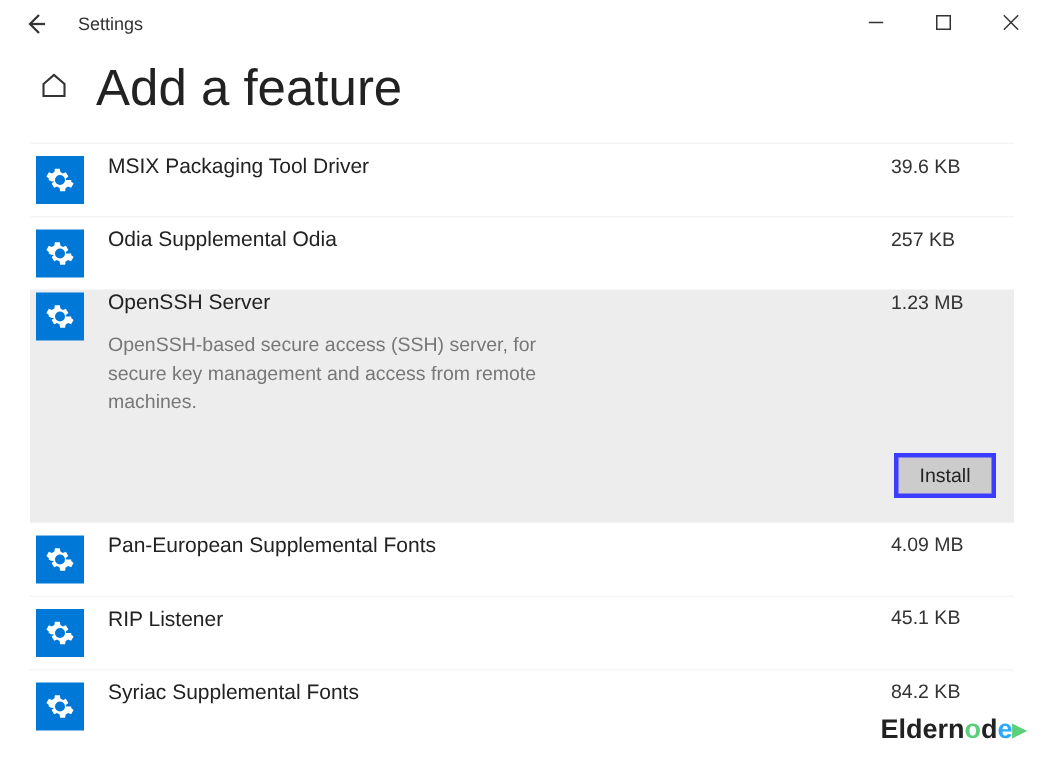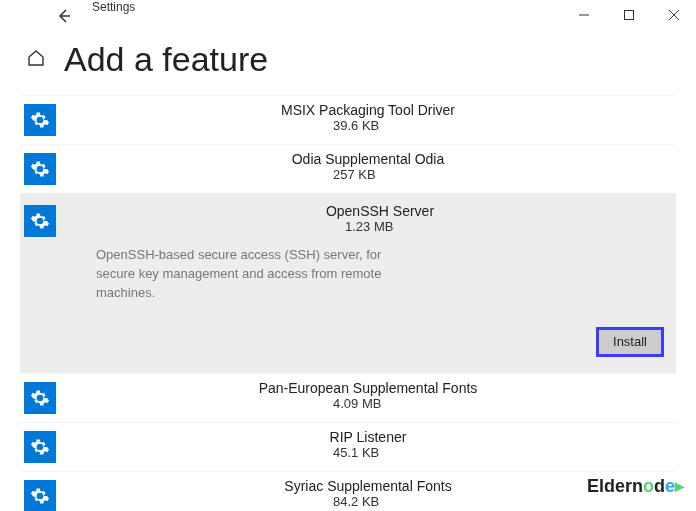--- a/index.html
+++ b/index.html
@@ -8,23 +8,22 @@
       background: #ffffff;
       width: 696px;
       height: 511px;
       overflow: hidden;
       position: relative;
       color: #000;
     }
     .titlebar {
       height: 32px;
       display: flex;
-      align-items: flex-start;
+      align-items: center;
       padding-left: 4px;
-      margin-left: 40px;
     }
     .back-btn {
       width: 40px;
       height: 32px;
       display: flex;
       align-items: center;
       justify-content: center;
       font-size: 14px;
     }
     .app-title {
@@ -66,22 +65,21 @@
     }
     .feature-item {
       display: flex;
       align-items: flex-start;
       padding: 6px 0 8px 0;
       border-top: 1px solid rgba(0,0,0,0.04);
     }
     .feature-item.selected {
       background: #ededed;
       border-top: none;
-      padding: 10px 0 14px 0;
-      gap: 24px;
+      padding: 0 0 14px 0;
     }
     .feature-icon {
       width: 32px;
       height: 32px;
       background: #0078d7;
       color: #fff;
       display: flex;
       align-items: center;
       justify-content: center;
       margin-left: 4px;
@@ -89,21 +87,20 @@
       margin-top: 2px;
       flex-shrink: 0;
     }
     .feature-body {
       flex: 1;
       padding-right: 12px;
     }
     .feature-row {
       display: flex;
       align-items: center;
-      flex-direction: column;
     }
     .feature-name {
       flex: 1;
       font-size: 14px;
       color: #222;
     }
     .feature-size {
       font-size: 13px;
       color: #333;
       min-width: 70px;

